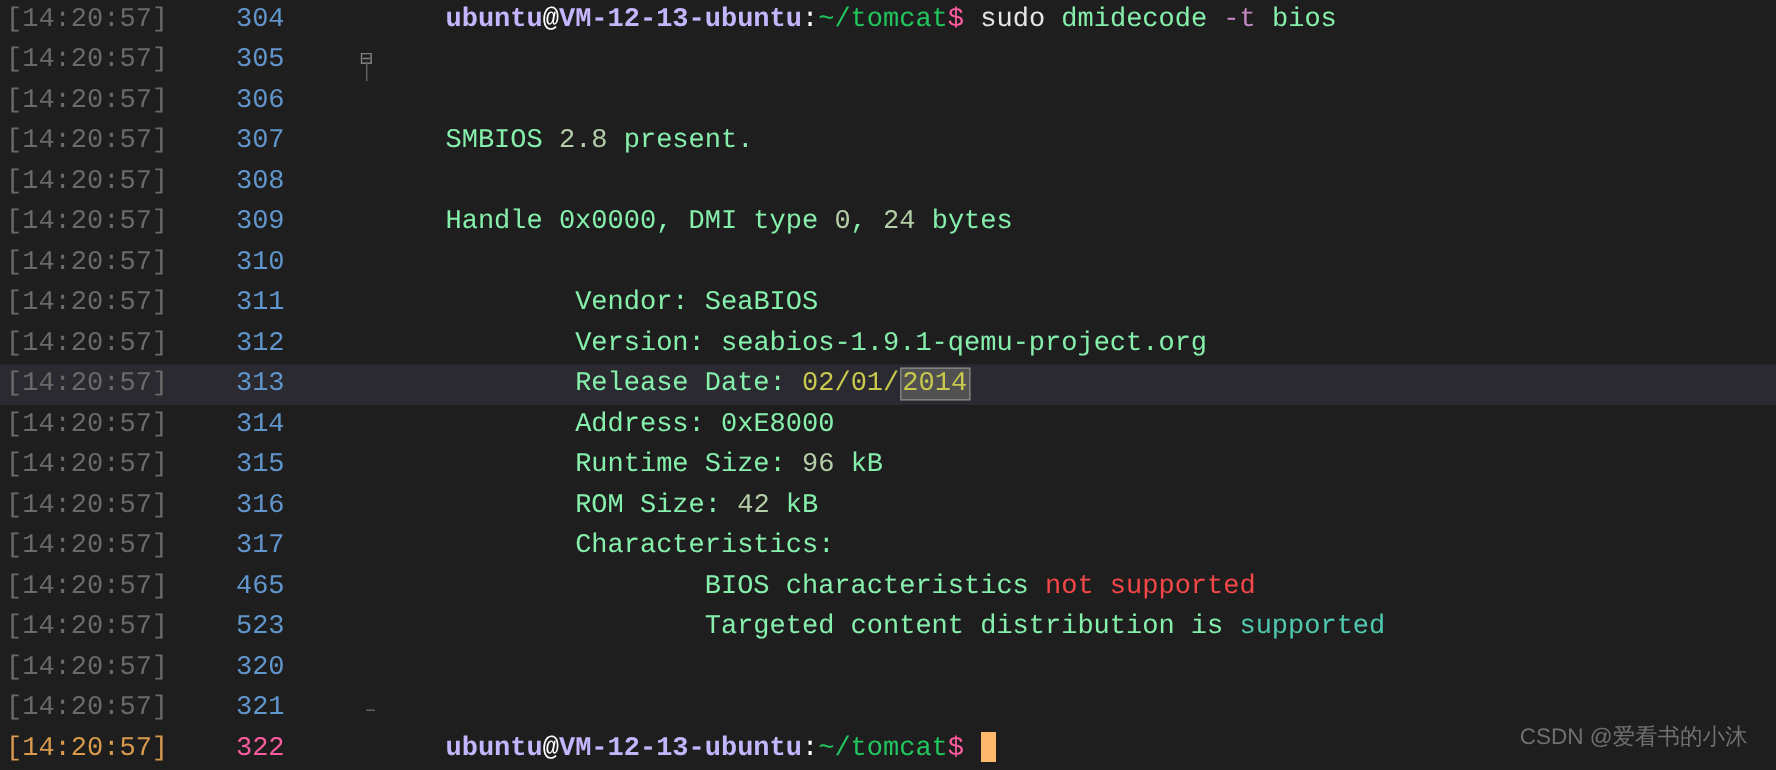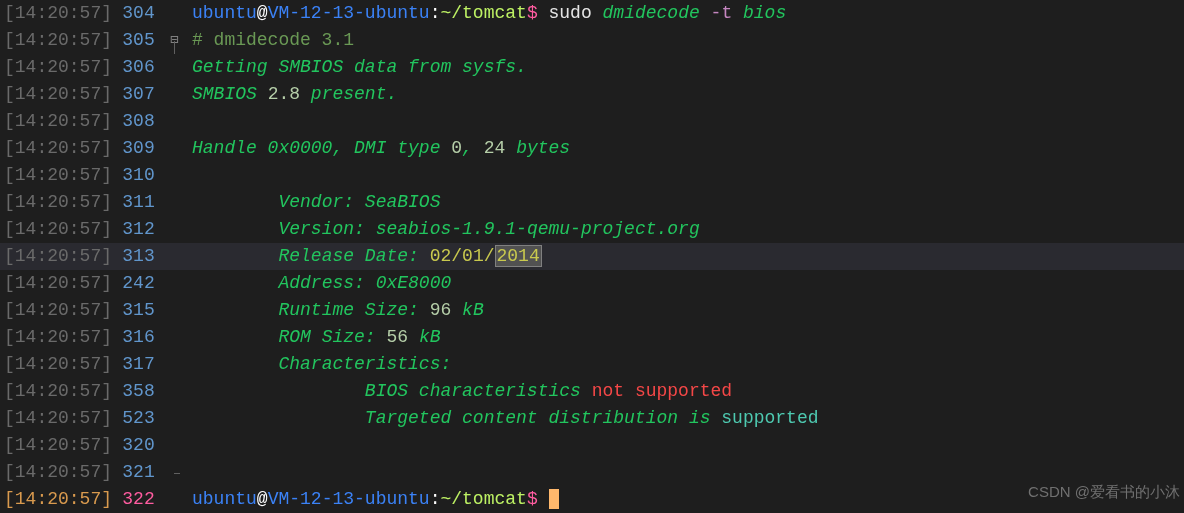--- a/index.html
+++ b/index.html
@@ -12,20 +12,21 @@
       width: 1184px;
       height: 513px;
       overflow: hidden;
       position: relative;
     }
     .line {
       display: flex;
       white-space: pre;
       height: 27px;
       align-items: center;
+      gap: 35px;
     }
     .line.highlighted {
       background: #2a2a30;
     }
     .timestamp {
       color: #6a6a6a;
       width: 115px;
       flex-shrink: 0;
       padding-left: 4px;
     }
@@ -63,47 +64,47 @@
       left: 4px;
       top: 50%;
       width: 6px;
       height: 1px;
       background: #606060;
     }
     .content {
       flex: 1;
       padding-left: 4px;
     }
-    .c-user { color: #3b82f6; }
+    .c-user { color: #c4b5fd; font-weight: bold; }
     .c-white { color: #ffffff; }
-    .c-path { color: #bef264; }
+    .c-path { color: #22c55e; }
     .c-dollar { color: #ff5ca0; }
     .c-cmd { color: #e5e5e5; }
     .c-comment { color: #6a9955; }
     .c-num { color: #b5cea8; }
     .c-keyword { color: #c586c0; }
-    .c-text { color: #22c55e; font-style: italic; }
+    .c-text { color: #86efac; }
     .c-red { color: #f44747; }
     .c-green2 { color: #4ec9b0; }
     .c-yellow { color: #c9c94e; }
     .highlight-box {
       background: #515151;
       border: 1px solid #808080;
       padding: 0 1px;
     }
     .cursor {
       display: inline-block;
       width: 10px;
       height: 20px;
       background: #ffb86c;
       vertical-align: middle;
     }
     .watermark {
       position: absolute;
-      right: 4px;
+      right: 19px;
       bottom: 8px;
       color: #707070;
       font-size: 15px;
       font-family: sans-serif;
     }
   </style>
 </head>
 <body>
 
 <div>
@@ -112,28 +113,26 @@
   <span class="timestamp">[<span>14:20:57</span>]</span>
   <span class="linenum">304</span>
   <span class="fold"></span>
   <span class="content"><span class="c-user">ubuntu</span><span class="c-white">@</span><span class="c-user">VM-12-13-ubuntu</span><span class="c-white">:</span><span class="c-path">~/tomcat</span><span class="c-dollar">$</span> <span class="c-cmd">sudo</span> <span class="c-text">dmidecode</span> <span class="c-keyword">-t</span> <span class="c-text">bios</span></span>
 </div>
 
 <div class="line">
   <span class="timestamp">[<span>14:20:57</span>]</span>
   <span class="linenum">305</span>
   <span class="fold">⊟<span class="fold-line" style="top:50%"></span></span>
-  <span class="content"><span class="c-comment"># dmidecode 3.1</span></span>
 </div>
 
 <div class="line">
   <span class="timestamp">[<span>14:20:57</span>]</span>
   <span class="linenum">306</span>
   <span class="fold"><span class="fold-line"></span></span>
-  <span class="content"><span class="c-text">Getting SMBIOS data from sysfs.</span></span>
 </div>
 
 <div class="line">
   <span class="timestamp">[<span>14:20:57</span>]</span>
   <span class="linenum">307</span>
   <span class="fold"><span class="fold-line"></span></span>
   <span class="content"><span class="c-text">SMBIOS</span> <span class="c-num">2.8</span> <span class="c-text">present.</span></span>
 </div>
 
 <div class="line">
@@ -172,49 +171,49 @@
 
 <div class="line highlighted">
   <span class="timestamp">[<span>14:20:57</span>]</span>
   <span class="linenum">313</span>
   <span class="fold"><span class="fold-line"></span></span>
   <span class="content">        <span class="c-text">Release Date:</span> <span class="c-yellow">02</span><span class="c-yellow">/</span><span class="c-yellow">01</span><span class="c-yellow">/</span><span class="c-yellow highlight-box">2014</span></span>
 </div>
 
 <div class="line">
   <span class="timestamp">[<span>14:20:57</span>]</span>
-  <span class="linenum">242</span>
+  <span class="linenum">314</span>
   <span class="fold"><span class="fold-line"></span></span>
   <span class="content">        <span class="c-text">Address:</span> <span class="c-text">0xE8000</span></span>
 </div>
 
 <div class="line">
   <span class="timestamp">[<span>14:20:57</span>]</span>
   <span class="linenum">315</span>
   <span class="fold"><span class="fold-line"></span></span>
   <span class="content">        <span class="c-text">Runtime Size:</span> <span class="c-num">96</span> <span class="c-text">kB</span></span>
 </div>
 
 <div class="line">
   <span class="timestamp">[<span>14:20:57</span>]</span>
   <span class="linenum">316</span>
   <span class="fold"><span class="fold-line"></span></span>
-  <span class="content">        <span class="c-text">ROM Size:</span> <span class="c-num">56</span> <span class="c-text">kB</span></span>
+  <span class="content">        <span class="c-text">ROM Size:</span> <span class="c-num">42</span> <span class="c-text">kB</span></span>
 </div>
 
 <div class="line">
   <span class="timestamp">[<span>14:20:57</span>]</span>
   <span class="linenum">317</span>
   <span class="fold"><span class="fold-line"></span></span>
   <span class="content">        <span class="c-text">Characteristics:</span></span>
 </div>
 
 <div class="line">
   <span class="timestamp">[<span>14:20:57</span>]</span>
-  <span class="linenum">358</span>
+  <span class="linenum">465</span>
   <span class="fold"><span class="fold-line"></span></span>
   <span class="content">                <span class="c-text">BIOS characteristics</span> <span class="c-red">not</span> <span class="c-red">supported</span></span>
 </div>
 
 <div class="line">
   <span class="timestamp">[<span>14:20:57</span>]</span>
   <span class="linenum">523</span>
   <span class="fold"><span class="fold-line"></span></span>
   <span class="content">                <span class="c-text">Targeted content distribution is</span> <span class="c-green2">supported</span></span>
 </div>

